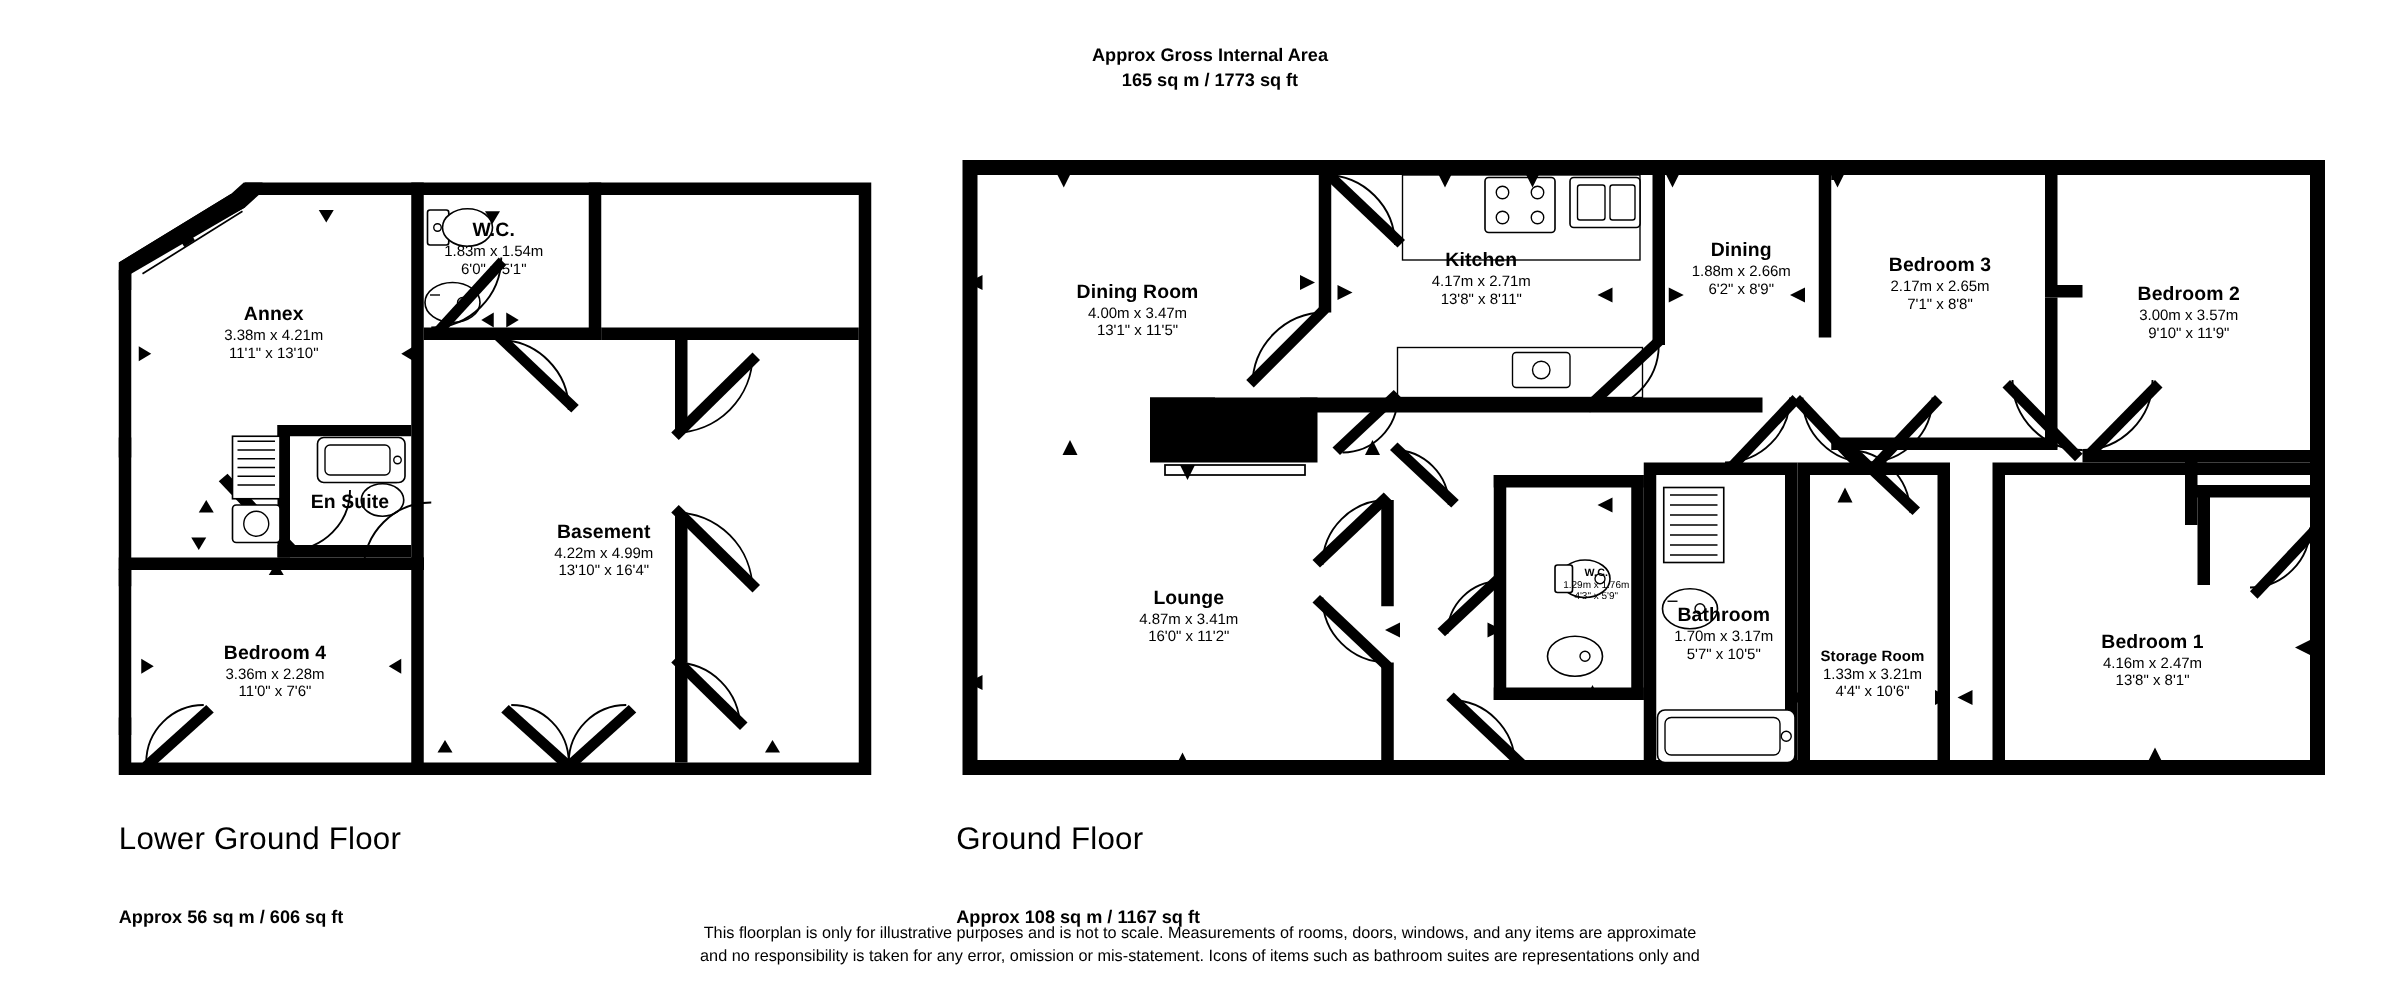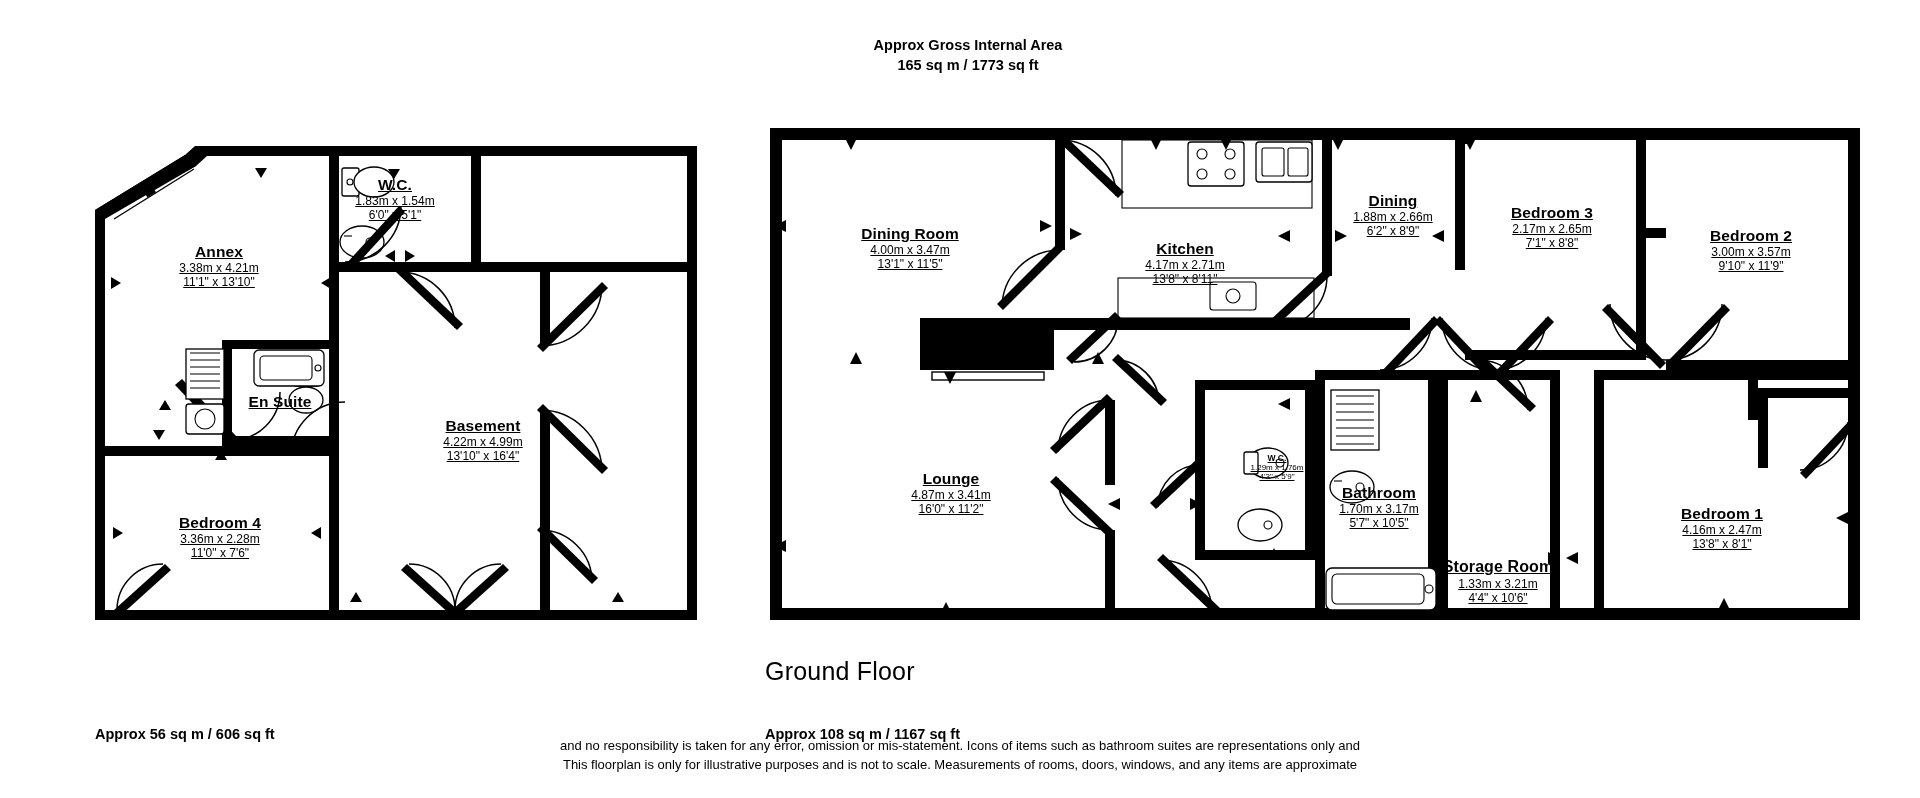--- a/index.html
+++ b/index.html
@@ -33,34 +33,33 @@
   .arrow { fill: #000000; }
   .fixture { fill: #ffffff; stroke: #000000; stroke-width: 1.3; }
   .fixture-thin { fill: none; stroke: #000000; stroke-width: 1.1; }
 
   .lbl {
     position: absolute;
     text-align: center;
     line-height: 1.18;
     white-space: nowrap;
     transform: translateX(-50%);
-    text-decoration: underline;
   }
   .lbl .rname {
     font-size: 15.5px;
     font-weight: bold;
     letter-spacing: 0.1px;
   }
   .lbl .rdim {
     font-size: 12px;
     font-weight: normal;
   }
   .lbl.tiny .rname { font-size: 8.5px; }
   .lbl.tiny .rdim { font-size: 8px; }
-  .lbl.small .rname { font-size: 16px; margin-top: 40px; }
+  .lbl.small .rname { font-size: 12px; }
   .lbl.small .rdim { font-size: 12px; }
 
   .header {
     position: absolute;
     text-align: center;
     transform: translateX(-50%);
     font-size: 14.5px;
     font-weight: bold;
     line-height: 1.35;
   }
@@ -508,21 +507,21 @@
     <div class="rdim">3.36m x 2.28m</div>
     <div class="rdim">11'0" x 7'6"</div>
   </div>
 
   <div class="lbl" style="left:910px; top:225px;">
     <div class="rname">Dining Room</div>
     <div class="rdim">4.00m x 3.47m</div>
     <div class="rdim">13'1" x 11'5"</div>
   </div>
 
-  <div class="lbl" style="left:1185px; top:200px;margin-top:40px;">
+  <div class="lbl" style="left:1185px; top:200px;">
     <div class="rname">Kitchen</div>
     <div class="rdim">4.17m x 2.71m</div>
     <div class="rdim">13'8" x 8'11"</div>
   </div>
 
   <div class="lbl" style="left:1393px; top:192px;">
     <div class="rname">Dining</div>
     <div class="rdim">1.88m x 2.66m</div>
     <div class="rdim">6'2" x 8'9"</div>
   </div>
@@ -562,23 +561,24 @@
     <div class="rdim">1.33m x 3.21m</div>
     <div class="rdim">4'4" x 10'6"</div>
   </div>
 
   <div class="lbl" style="left:1722px; top:505px;">
     <div class="rname">Bedroom 1</div>
     <div class="rdim">4.16m x 2.47m</div>
     <div class="rdim">13'8" x 8'1"</div>
   </div>
 
+  <div class="floor-title" style="left:95px; top:657px;">Lower Ground Floor</div>
   <div class="floor-sub" style="left:95px; top:690px;">Approx 56 sq m / 606 sq ft</div>
 
   <div class="floor-title" style="left:765px; top:657px;">Ground Floor</div>
   <div class="floor-sub" style="left:765px; top:690px;">Approx 108 sq m / 1167 sq ft</div>
 
   <div class="disclaimer" style="top:737px;">
+    <div>This floorplan is only for illustrative purposes and is not to scale. Measurements of rooms, doors, windows, and any items are approximate</div>
     <div>and no responsibility is taken for any error, omission or mis-statement. Icons of items such as bathroom suites are representations only and</div>
-    <div>This floorplan is only for illustrative purposes and is not to scale. Measurements of rooms, doors, windows, and any items are approximate</div>
   </div>
 
 </div>
 
 </body></html>

